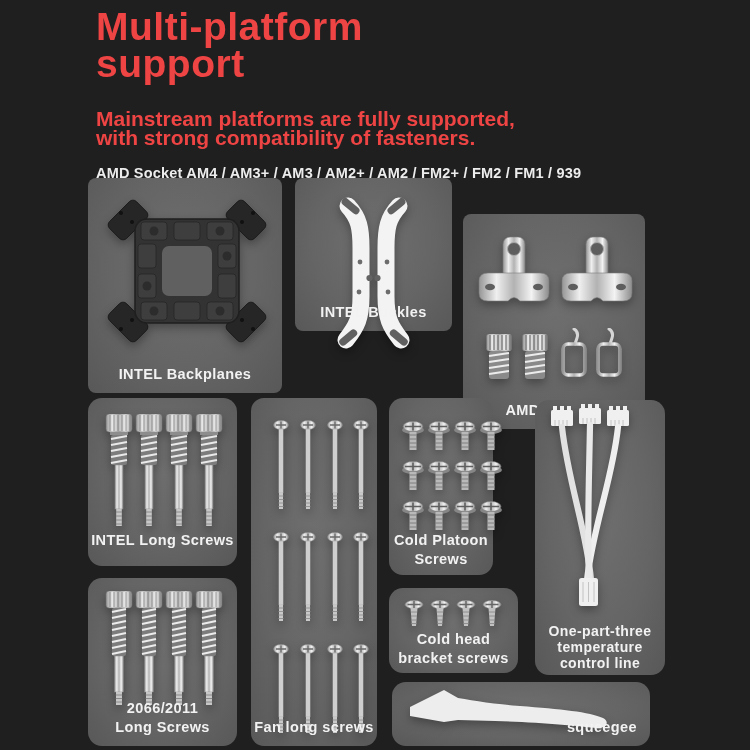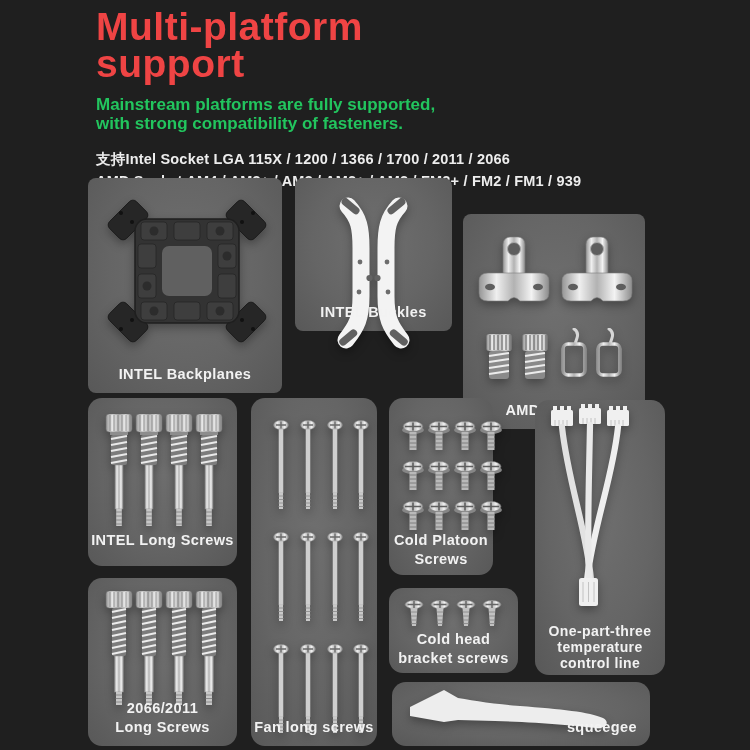--- a/index.html
+++ b/index.html
@@ -4,21 +4,21 @@
 <style>
   html,body{margin:0;padding:0;}
   body{
     width:750px;height:750px;position:relative;overflow:hidden;
     background:#1f1f1f;
     font-family:"Liberation Sans","DejaVu Sans",sans-serif;
     color:#f2f2f2;
   }
   .hdr{position:absolute;left:96px;top:8px;width:620px;}
   .title{font-size:39px;font-weight:bold;line-height:37px;letter-spacing:.5px;color:#ef4444;}
-  .subtitle{margin-top:14px;font-size:17px;font-weight:bold;line-height:18.5px;color:#22c55e;}
+  .subtitle{margin-top:28px;font-size:21px;font-weight:bold;line-height:18.5px;color:#ef4444;}
   .compat{margin-top:16px;font-size:14.5px;font-weight:bold;line-height:21.5px;color:#ededed;letter-spacing:.2px;}
   .panel{
     position:absolute;
     background:radial-gradient(ellipse at 50% 42%, #6f6f6f 0%, #656565 55%, #585858 100%);
   }
   .sq{border-radius:8px;}
   .rd{border-radius:14px;}
   .plabel{
     position:absolute;left:0;right:0;text-align:center;
     font-size:14.5px;font-weight:bold;line-height:19px;color:#f2f2f2;letter-spacing:.4px;
@@ -231,21 +231,20 @@
 <div class="hdr">
   <div class="title">
     <div>Multi-platform</div>
     <div>support</div>
   </div>
   <div class="subtitle">
     <div>Mainstream platforms are fully supported,</div>
     <div>with strong compatibility of fasteners.</div>
   </div>
   <div class="compat">
-    <div>支持Intel Socket LGA 115X / 1200 / 1366 / 1700 / 2011 / 2066</div>
     <div>AMD Socket AM4 / AM3+ / AM3 / AM2+ / AM2 / FM2+ / FM2 / FM1 / 939</div>
   </div>
 </div>
 
 <div class="panel sq" style="left:88px;top:178px;width:194px;height:215px;">
   <svg class="art" style="left:7px;top:12px;" width="184" height="162" viewBox="0 0 184 162">
       <use href="#sym-backplane"></use>
     </svg>
   <div class="plabel" style="bottom:9px;">INTEL Backplanes</div>
 </div>
@@ -290,21 +289,21 @@
     <use href="#sym-screw-2066" x="46" y="1" width="30" height="116"></use>
     <use href="#sym-screw-2066" x="76" y="1" width="30" height="116"></use>
     <use href="#sym-screw-2066" x="106" y="1" width="30" height="116"></use>
   </svg>
   <div class="plabel" style="bottom:9px;">
     <div>2066/2011</div>
     <div>Long Screws</div>
   </div>
 </div>
 
-<div class="panel rd" style="left:251px;top:398px;width:126px;height:348px;">
+<div class="panel rd" style="left:251px;top:398px;width:126px;height:348px;border-radius:13px;">
   <svg class="art" style="left:0;top:16px;" width="126" height="324" viewBox="0 0 126 324">
     <use href="#sym-screw-fan" x="22" y="6" width="16" height="92"></use>
       <use href="#sym-screw-fan" x="49" y="6" width="16" height="92"></use>
       <use href="#sym-screw-fan" x="76" y="6" width="16" height="92"></use>
       <use href="#sym-screw-fan" x="102" y="6" width="16" height="92"></use>
     <use href="#sym-screw-fan" x="22" y="118" width="16" height="92"></use>
       <use href="#sym-screw-fan" x="49" y="118" width="16" height="92"></use>
       <use href="#sym-screw-fan" x="76" y="118" width="16" height="92"></use>
       <use href="#sym-screw-fan" x="102" y="118" width="16" height="92"></use>
     <use href="#sym-screw-fan" x="22" y="230" width="16" height="92"></use>

